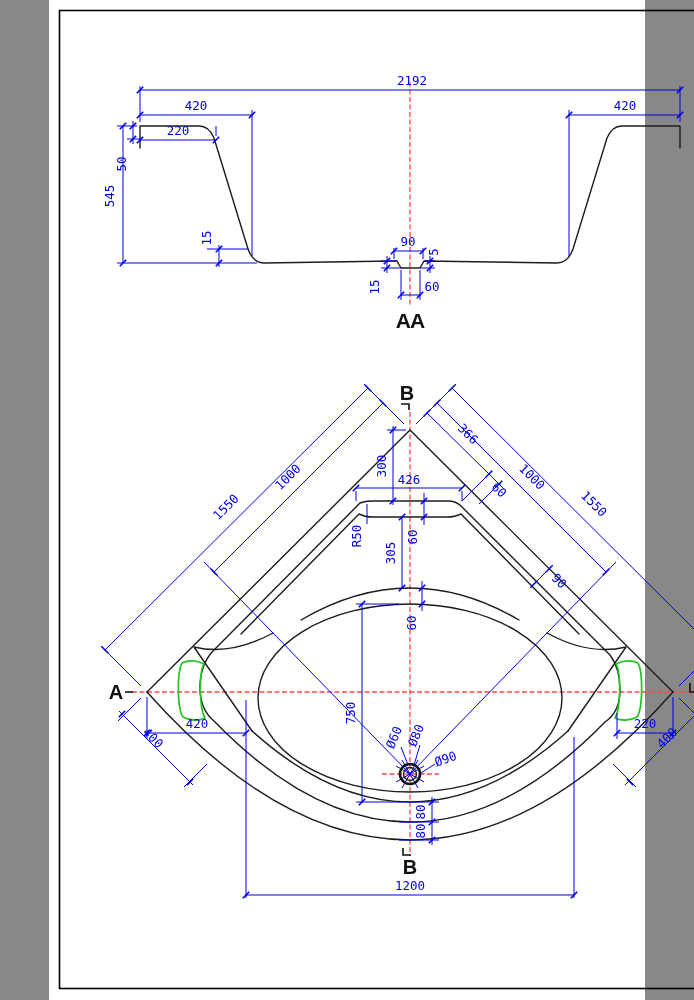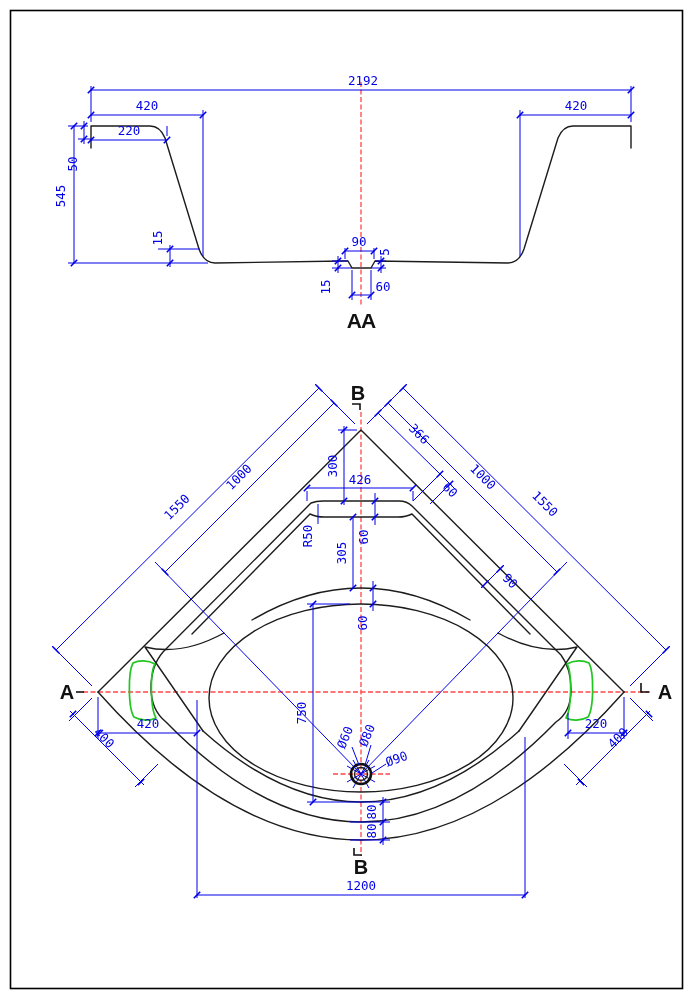--- a/index.html
+++ b/index.html
@@ -1,16 +1,16 @@
 <!DOCTYPE html>
 <html><head>
 <meta charset="utf-8">
 <style>
   html,body{margin:0;padding:0;background:#888;}
-  .page{width:694px;height:1000px;background:#ffffff;position:relative;margin:0 auto;
+  .page{width:596px;height:1000px;background:#ffffff;position:relative;margin:0 auto;
         font-family:"DejaVu Sans Mono", monospace;}
   svg{display:block;}
   .geo{stroke:#1c1c1c;stroke-width:1.4;fill:none;stroke-linejoin:round;stroke-linecap:round;}
   .geo-thick{stroke:#111;stroke-width:2.6;fill:none;}
   .dim{stroke:#0000e8;stroke-width:1;fill:none;}
   .tick{stroke:#0000e8;stroke-width:1.6;fill:none;}
   .cl{stroke:#ff4747;stroke-width:1.3;fill:none;stroke-dasharray:5 2.5;}
   .accent{stroke:#22c522;stroke-width:1.7;fill:none;stroke-linejoin:round;}
   .mark{stroke:#111;stroke-width:1.6;fill:none;}
   text.d{font-family:"DejaVu Sans Mono",monospace;font-size:12.5px;fill:#0000e8;}

